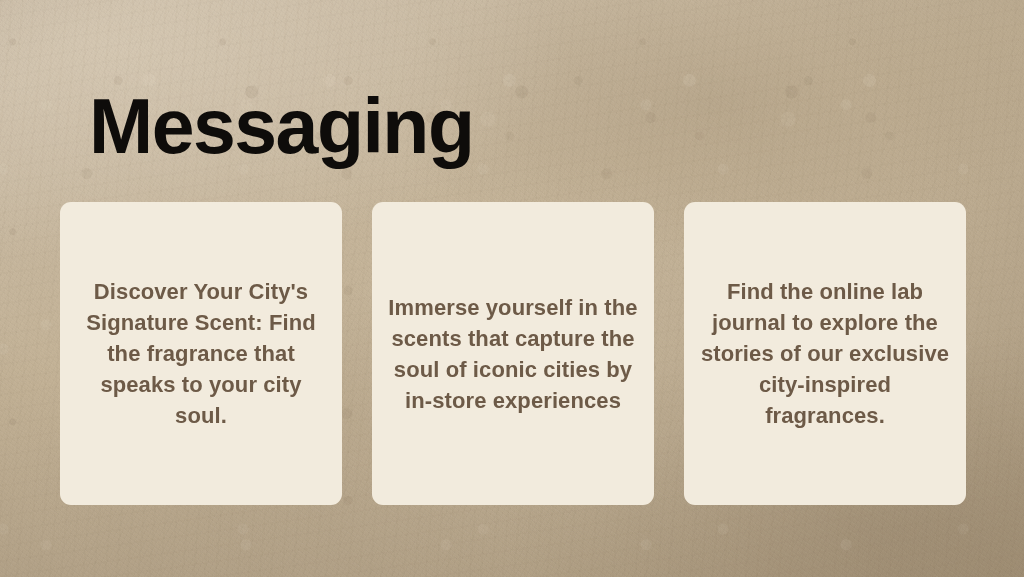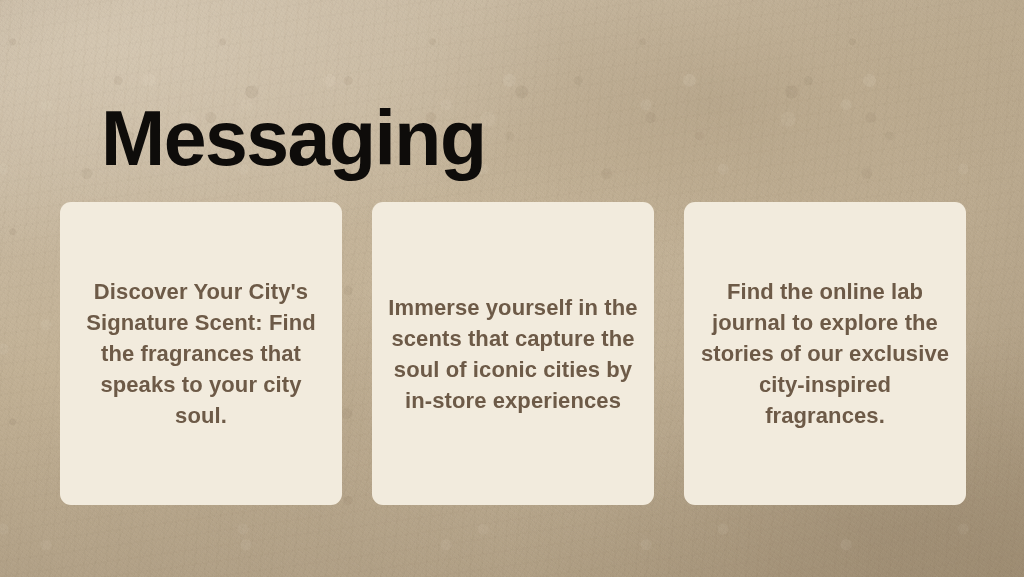--- a/index.html
+++ b/index.html
@@ -72,21 +72,21 @@
   .tex-vignette {
     background:
       radial-gradient(ellipse 88% 86% at 42% 36%, rgba(0,0,0,0) 52%, rgba(86,70,52,0.16) 100%);
   }
 
   
   #page-title {
     position: absolute;
     left: 85px;
     top: 84px;
-    margin: 16px;
+    margin: 4px;
     font-size: 77px;
     font-weight: 700;
     letter-spacing: -1.5px;
     line-height: 1;
     color: #0e0c0a;
     white-space: nowrap;
   }
 
   
   #cards {
@@ -127,21 +127,21 @@
   <div class="tex tex-mottle"></div>
   <div class="tex tex-fiber"></div>
   <div class="tex tex-grain"></div>
   <div class="tex tex-vignette"></div>
 
   <h1 id="page-title">Messaging</h1>
 
   <div id="cards">
 
     <div class="card">
-      <p class="card-text">Discover Your City's Signature Scent: Find the fragrances that speaks to your city soul.</p>
+      <p class="card-text">Discover Your City's Signature Scent: Find the fragrance that speaks to your city soul.</p>
     </div>
 
     <div class="card">
       <p class="card-text">Immerse yourself in the scents that capture the soul of iconic cities by in-store experiences</p>
     </div>
 
     <div class="card">
       <p class="card-text">Find the online lab journal to explore the stories of our exclusive city-inspired fragrances.</p>
     </div>
 

